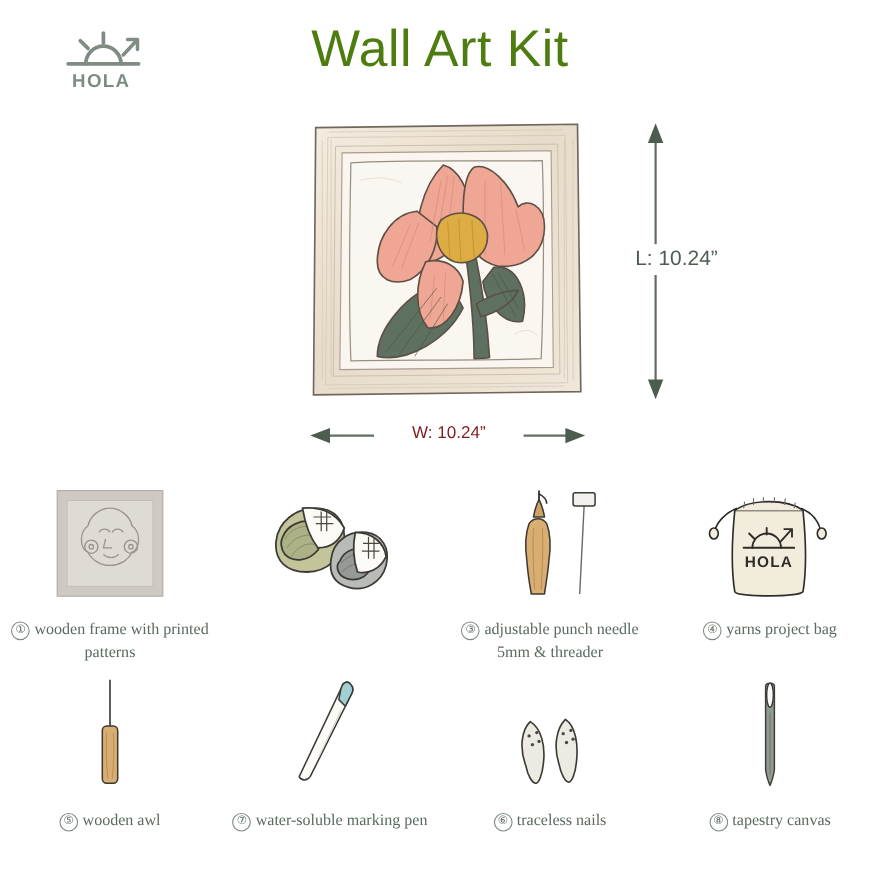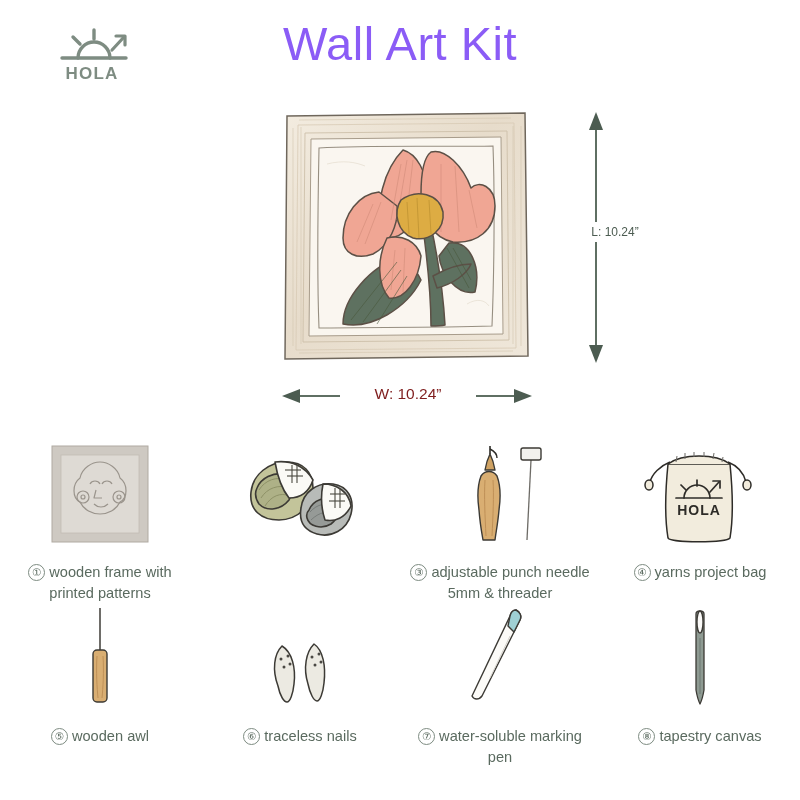--- a/index.html
+++ b/index.html
@@ -32,21 +32,21 @@
   }
   .brand-logo svg { display: block; }
   .page-title {
     position: absolute;
     left: 0; top: 16px;
     width: 800px;
     text-align: center;
     font-size: 47px;
     font-weight: 400;
     letter-spacing: 0.5px;
-    color: #8b5cf6;
+    color: #4d7c0f;
     font-family: "Liberation Sans", sans-serif;
   }
 
   
   .hero {
     position: absolute;
     top: 100px; left: 0;
     width: 800px;
     height: 330px;
   }
@@ -66,21 +66,21 @@
     top: 10px;
     width: 36px;
     height: 255px;
   }
   .dim-v-label {
     position: absolute;
     left: 560px;
     top: 122px;
     width: 110px;
     text-align: center;
-    font-size: 12px;
+    font-size: 19px;
     color: #4c5c51;
     background: #ffffff;
     padding: 3px 0;
   }
   .dim-horizontal {
     position: absolute;
     left: 281px;
     top: 283px;
     width: 252px;
     height: 26px;
@@ -103,21 +103,21 @@
     width: 800px;
     height: 364px;
   }
   .item-row {
     position: absolute;
     left: 0;
     width: 800px;
     display: flex;
   }
   .item-row.row1 { top: 0; height: 182px; }
-  .item-row.row2 { top: 164px; height: 182px; }
+  .item-row.row2 { top: 174px; height: 182px; }
 
   .item {
     width: 200px;
     display: flex;
     flex-direction: column;
     align-items: center;
   }
   .item-art {
     height: 112px;
     display: flex;
@@ -126,21 +126,21 @@
   }
   .item-art svg { display: block; }
 
   .item-caption {
     margin-top: 14px;
     width: 184px;
     text-align: center;
     font-size: 14.6px;
     line-height: 1.45;
     color: #5a6a5f;
-    font-family: Liberation Sans, sans-serif;
+    font-family: Liberation Serif, serif;
   }
   .item-num {
     display: inline-block;
     width: 15px; height: 15px;
     line-height: 14px;
     border: 1px solid #7d8b81;
     border-radius: 50%;
     font-size: 10.5px;
     text-align: center;
     margin-right: 4px;
@@ -415,20 +415,35 @@
         </svg>
       </div>
       <div class="item-caption">
         <span class="item-num">⑤</span><span>wooden awl</span>
       </div>
     </div>
 
     <div class="item">
       <div class="item-art">
         <svg width="80" height="108" viewBox="0 0 80 108">
+          <g stroke="#3c3a35" stroke-width="1.4" stroke-linejoin="round">
+            <path d="M56,6 C60,8 62,12 60,16 L22,92 C19,96 14,96 12,92 L50,12 C51,8 53,6 56,6 Z" fill="#fcfbf8"></path>
+            <path d="M56,6 C60,8 62,12 60,16 L54,28 L48,22 L50,12 C51,8 53,6 56,6 Z" fill="#9fd0d4"></path>
+          </g>
+          <line x1="30" y1="74" x2="50" y2="32" stroke="#cfcdc6" stroke-width="1" opacity="0.9"></line>
+        </svg>
+      </div>
+      <div class="item-caption">
+        <span class="item-num">⑦</span><span>water-soluble marking pen</span>
+      </div>
+    </div>
+
+    <div class="item">
+      <div class="item-art">
+        <svg width="80" height="108" viewBox="0 0 80 108">
           <g stroke="#3c3a35" stroke-width="1.5" stroke-linejoin="round">
             <path d="M22,42 C14,50 12,66 18,82 C20,92 24,98 27,98 C30,98 33,90 34,80 C36,64 32,48 22,42 Z" fill="#eceae2"></path>
             <path d="M54,40 C46,48 43,64 48,80 C50,90 54,97 57,97 C60,97 63,89 64,79 C66,62 63,46 54,40 Z" fill="#eceae2"></path>
           </g>
           <g fill="#4a4843">
             <circle cx="21" cy="55" r="1.5"></circle>
               <circle cx="28" cy="52" r="1.5"></circle>
             <circle cx="24" cy="63" r="1.5"></circle>
               <circle cx="30" cy="60" r="1.5"></circle>
             <circle cx="52" cy="53" r="1.5"></circle>
@@ -438,35 +453,20 @@
           </g>
         </svg>
       </div>
       <div class="item-caption">
         <span class="item-num">⑥</span><span>traceless nails</span>
       </div>
     </div>
 
     <div class="item">
       <div class="item-art">
-        <svg width="80" height="108" viewBox="0 0 80 108">
-          <g stroke="#3c3a35" stroke-width="1.4" stroke-linejoin="round">
-            <path d="M56,6 C60,8 62,12 60,16 L22,92 C19,96 14,96 12,92 L50,12 C51,8 53,6 56,6 Z" fill="#fcfbf8"></path>
-            <path d="M56,6 C60,8 62,12 60,16 L54,28 L48,22 L50,12 C51,8 53,6 56,6 Z" fill="#9fd0d4"></path>
-          </g>
-          <line x1="30" y1="74" x2="50" y2="32" stroke="#cfcdc6" stroke-width="1" opacity="0.9"></line>
-        </svg>
-      </div>
-      <div class="item-caption">
-        <span class="item-num">⑦</span><span>water-soluble marking pen</span>
-      </div>
-    </div>
-
-    <div class="item">
-      <div class="item-art">
         <svg width="60" height="108" viewBox="0 0 60 108">
           <g stroke="#3c3a35" stroke-width="1.3" stroke-linejoin="round">
             <path d="M26,10 C26,6 34,6 34,10 L34,86 C33,92 31,98 30,100 C29,98 27,92 26,86 Z" fill="#8e9a92"></path>
             <ellipse cx="30" cy="18" rx="3" ry="11" fill="#fbfaf8"></ellipse>
           </g>
           <line x1="30" y1="34" x2="30" y2="90" stroke="#6a7670" stroke-width="0.9"></line>
         </svg>
       </div>
       <div class="item-caption">
         <span class="item-num">⑧</span><span>tapestry canvas</span>

